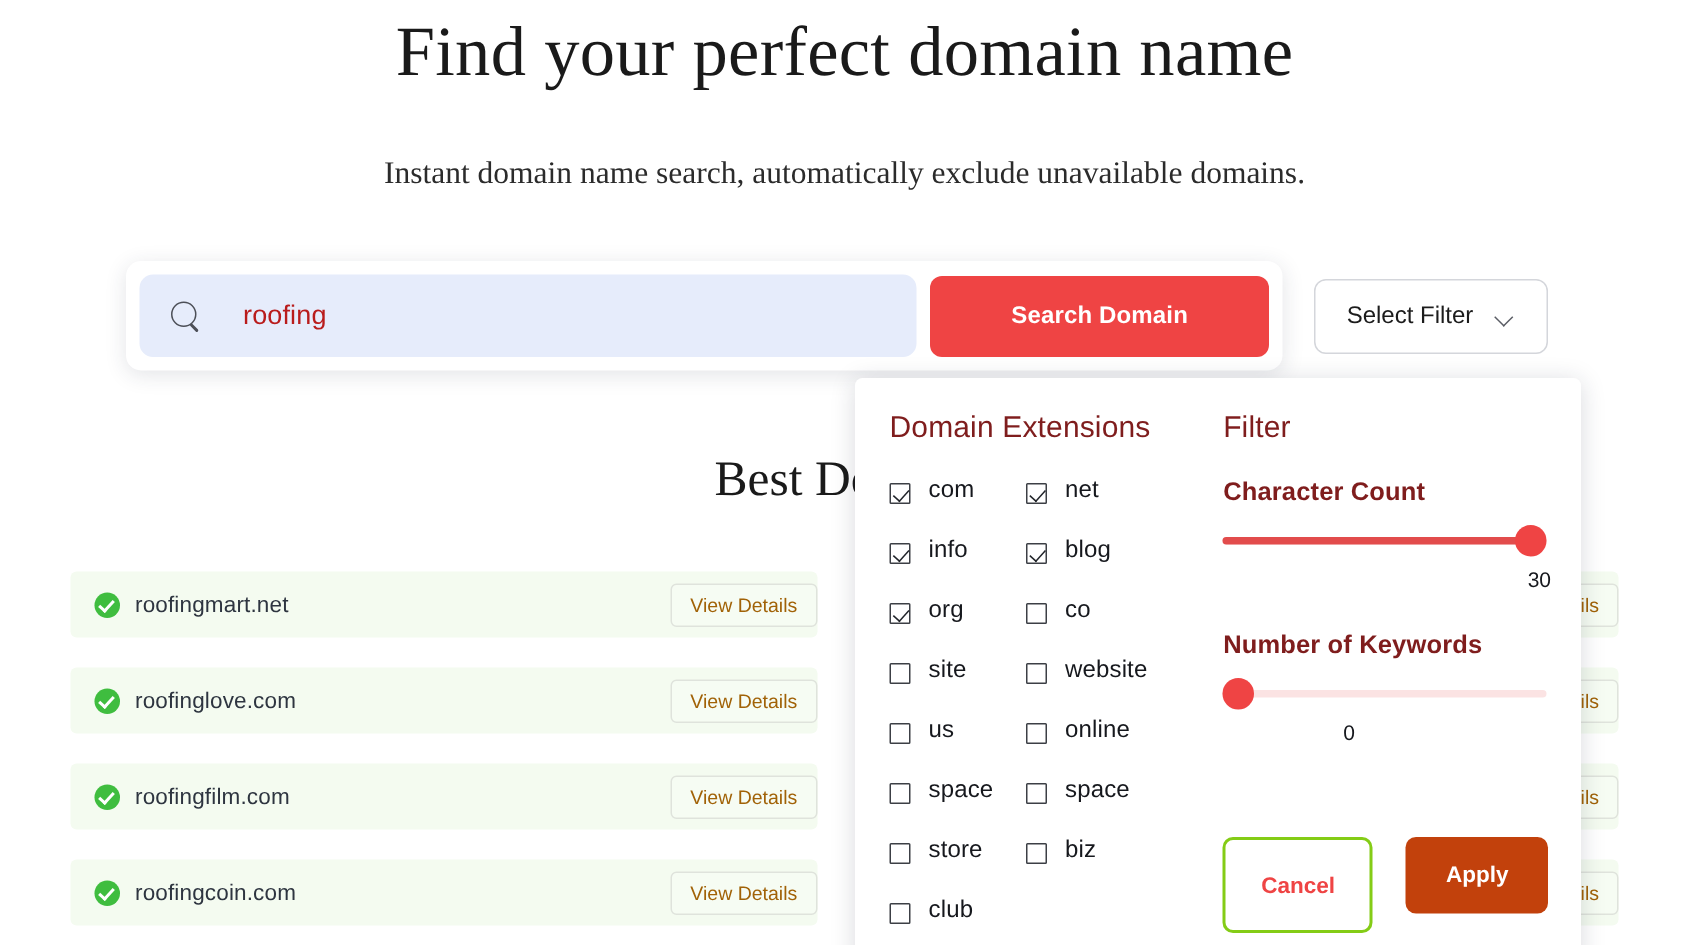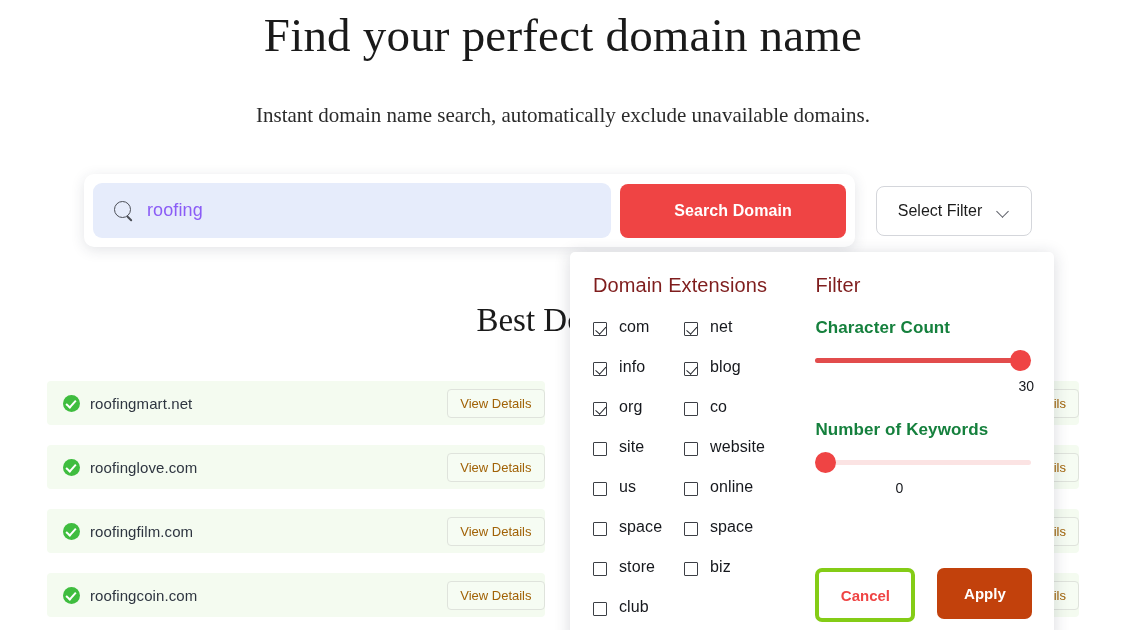--- a/index.html
+++ b/index.html
@@ -83,22 +83,23 @@
     position: absolute;
     left: 14px; top: 15px;
     width: 7px; height: 1.8px;
     background: #4c4f57;
     transform: rotate(45deg);
     transform-origin: left center;
     border-radius: 2px;
   }
   .search-text {
     font-size: 18px;
-    color: #8b5cf6;
+    color: #b91c1c;
     letter-spacing: 0.1px;
+    margin-left: 15px;
   }
   .btn-search {
     margin-left: 9px;
     width: 228px;
     height: 54px;
     background: #ef4444;
     color: #ffffff;
     font-size: 16px;
     font-weight: 700;
     border: none;
@@ -276,21 +277,21 @@
   }
   .ext-label {
     font-size: 16px;
     color: #16181d;
     letter-spacing: 0.1px;
   }
 
   .filter-group-title {
     font-size: 17px;
     font-weight: 700;
-    color: #15803d;
+    color: #7f1d1d;
     letter-spacing: 0.1px;
   }
   .slider-wrap { margin-top: 16px; position: relative; height: 12px; }
   .slider-track {
     position: absolute;
     left: 0; top: 4px;
     width: 216px;
     height: 5px;
     border-radius: 3px;
     background: #fbe3e3;
@@ -321,23 +322,23 @@
 
   .panel-actions {
     position: absolute;
     left: 9px;
     bottom: 22px;
     display: flex;
     gap: 22px;
   }
   .btn-cancel {
     width: 100px;
-    height: 54px;
+    height: 64px;
     background: #ffffff;
-    border: 4px solid #84cc16;
+    border: 2px solid #84cc16;
     border-radius: 7px;
     color: #ef4444;
     font-size: 15px;
     font-weight: 700;
     cursor: pointer;
     font-family: "Liberation Sans", sans-serif;
   }
   .btn-apply {
     width: 95px;
     height: 51px;

